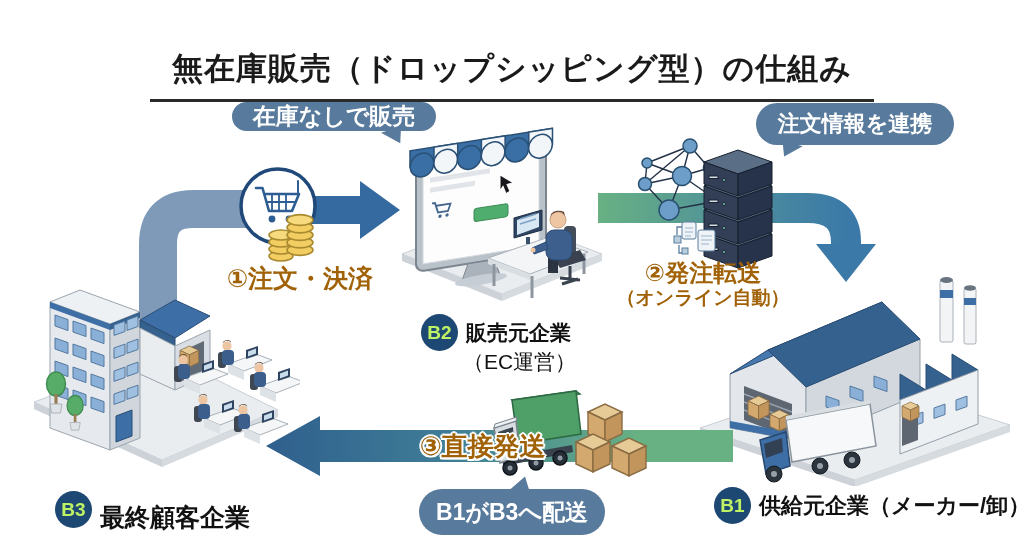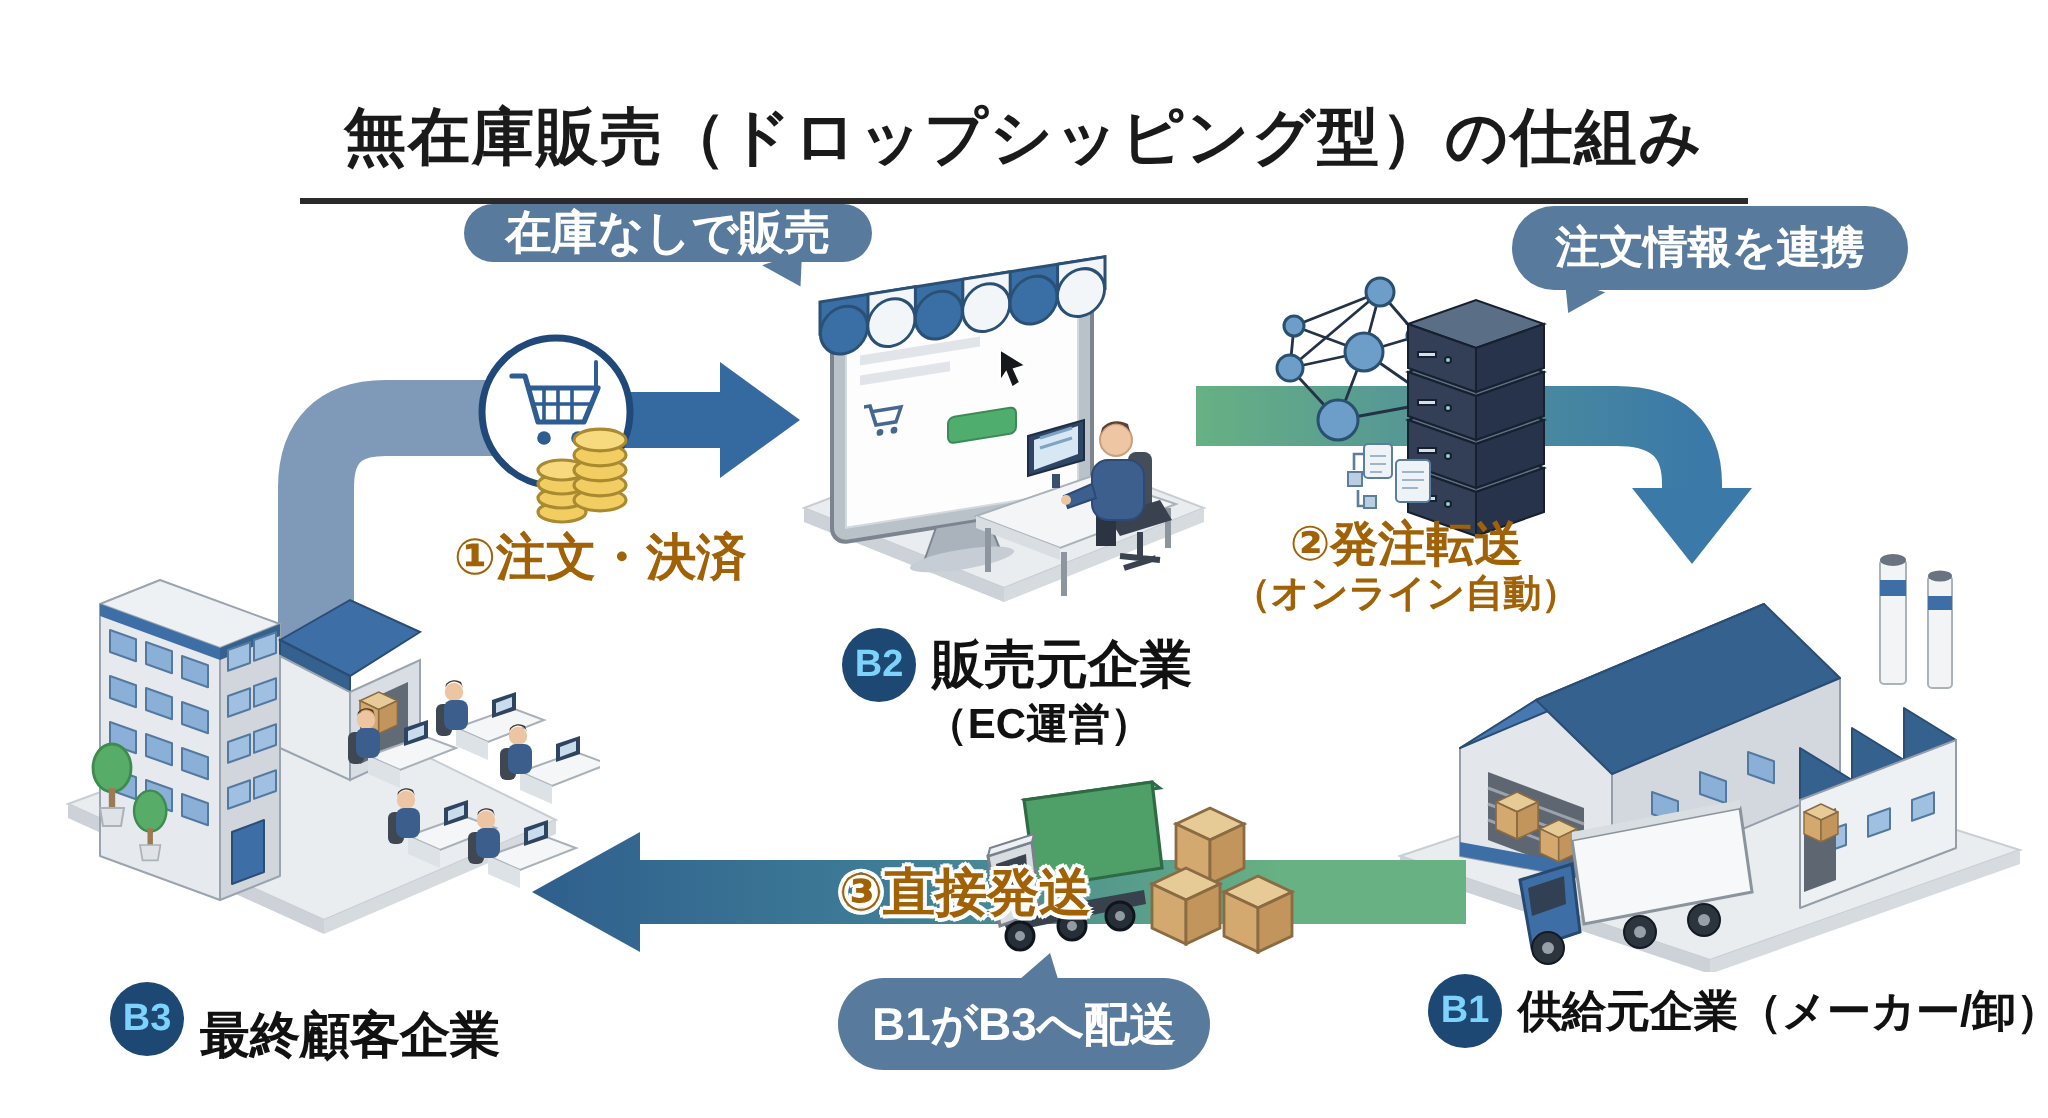--- a/index.html
+++ b/index.html
@@ -21,25 +21,25 @@
   #bubble3 .tail{top:-13px;left:92px;border-width:0 7px 15px 13px;
                  border-color:transparent transparent var(--c-bubble,#587a9c) transparent;transform:rotate(8deg);}
   .step{font-weight:800;color:#a16207;text-align:center;}
   #step1{left:205px;top:262px;width:190px;font-size:25px;}
   #step2{left:608px;top:260px;width:190px;font-size:24px;line-height:1.12;}
   #step2 .note{font-size:19px;}
   #step3{left:370px;top:429px;width:225px;font-size:26px;
          text-shadow:2px 0 0 #fff,-2px 0 0 #fff,0 2px 0 #fff,0 -2px 0 #fff,
                      1.5px 1.5px 0 #fff,-1.5px 1.5px 0 #fff,1.5px -1.5px 0 #fff,-1.5px -1.5px 0 #fff;}
   .entity{display:flex;align-items:center;gap:8px;}
-  .ebadge{width:37px;height:37px;border-radius:50%;background:var(--c-entity_badge,#1d4873);color:#7dd3fc;
+  .ebadge{width:37px;height:37px;border-radius:50%;background:var(--c-entity_badge,#1d4873);color:#bef264;
           font-weight:800;font-size:19px;display:flex;align-items:center;justify-content:center;flex:0 0 37px;}
   .ename{font-weight:800;color:#111;white-space:nowrap;}
-  #entity-b2{left:421px;top:314px;}  #entity-b2 .ename{font-size:26px;}
-  #b2note{left:437px;top:348px;width:165px;text-align:center;font-size:21px;font-weight:700;color:#111;}
+  #entity-b2{left:421px;top:314px;}  #entity-b2 .ename{font-size:21px;}
+  #b2note{left:437px;top:348px;width:165px;text-align:center;font-size:21px;font-weight:400;color:#111;}
   #entity-b1{left:714px;top:487px;}  #entity-b1 .ename{font-size:22px;}
   #entity-b3{left:55px;top:485px;}   #entity-b3 .ename{font-size:25px;margin-top:16px;}
   svg{display:block;}
 </style>
 </head>
 <body>
 
 <div id="canvas">
 
   <svg width="0" height="0" style="position:absolute" aria-hidden="true">

